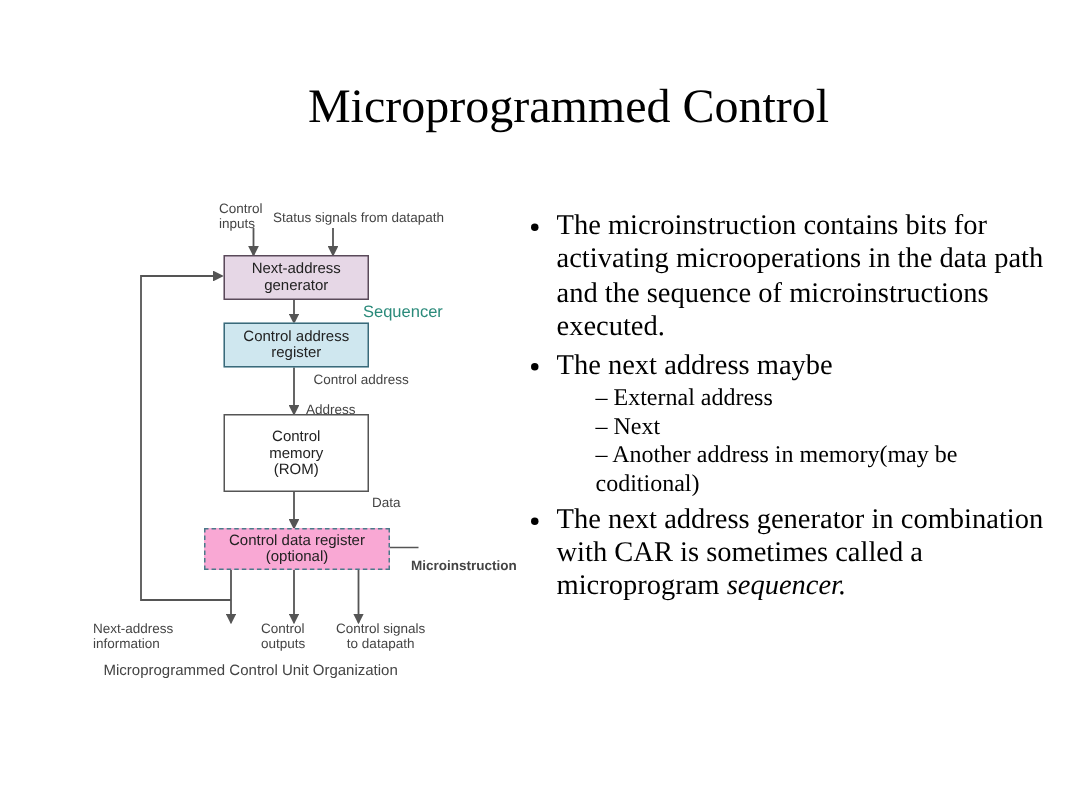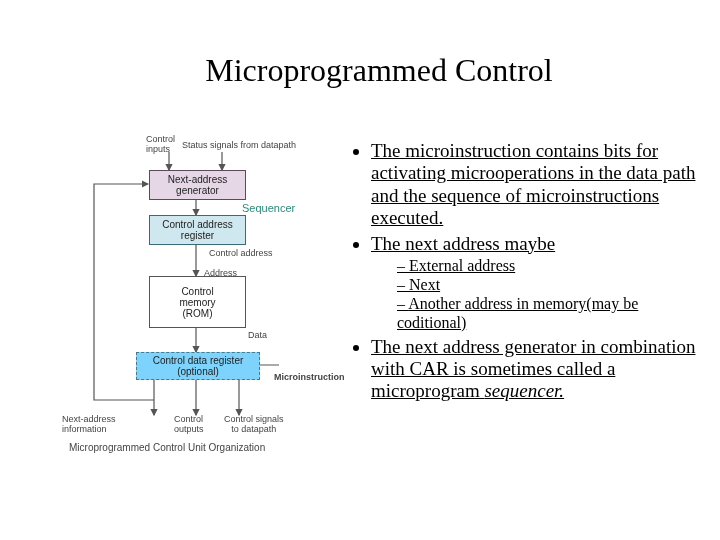--- a/index.html
+++ b/index.html
@@ -65,21 +65,21 @@
   .box-car {
     left: 75px; top: 75px; width: 95px; height: 28px;
     background: #cfe7ef; border: 1px solid #3a6a7a;
   }
   .box-rom {
     left: 75px; top: 136px; width: 95px; height: 50px;
     background: #fff; border: 1px solid #555;
   }
   .box-cdr {
     left: 62px; top: 212px; width: 122px; height: 26px;
-    background: #7dd3fc; border: 1px dashed #4a7a8a;
+    background: #f9a8d4; border: 1px dashed #4a7a8a;
   }
   .sequencer-label {
     position: absolute;
     left: 168px; top: 62px;
     font-family: Helvetica, Arial, sans-serif;
     font-size: 11px;
     color: #2a8a7a;
   }
   .caption {
     position: absolute;
@@ -94,21 +94,20 @@
     left: 330px;
     top: 0;
     width: 350px;
     font-size: 19px;
     line-height: 1.18;
   }
   ul.lvl1 {
     margin: 0 0 0 0;
     padding-left: 22px;
     list-style: disc;
-    text-decoration: underline;
   }
   ul.lvl1 > li {
     margin-bottom: 3px;
   }
   ul.lvl2 {
     margin: 2px 0 2px 0;
     padding-left: 26px;
     list-style: none;
     font-size: 16px;
   }

